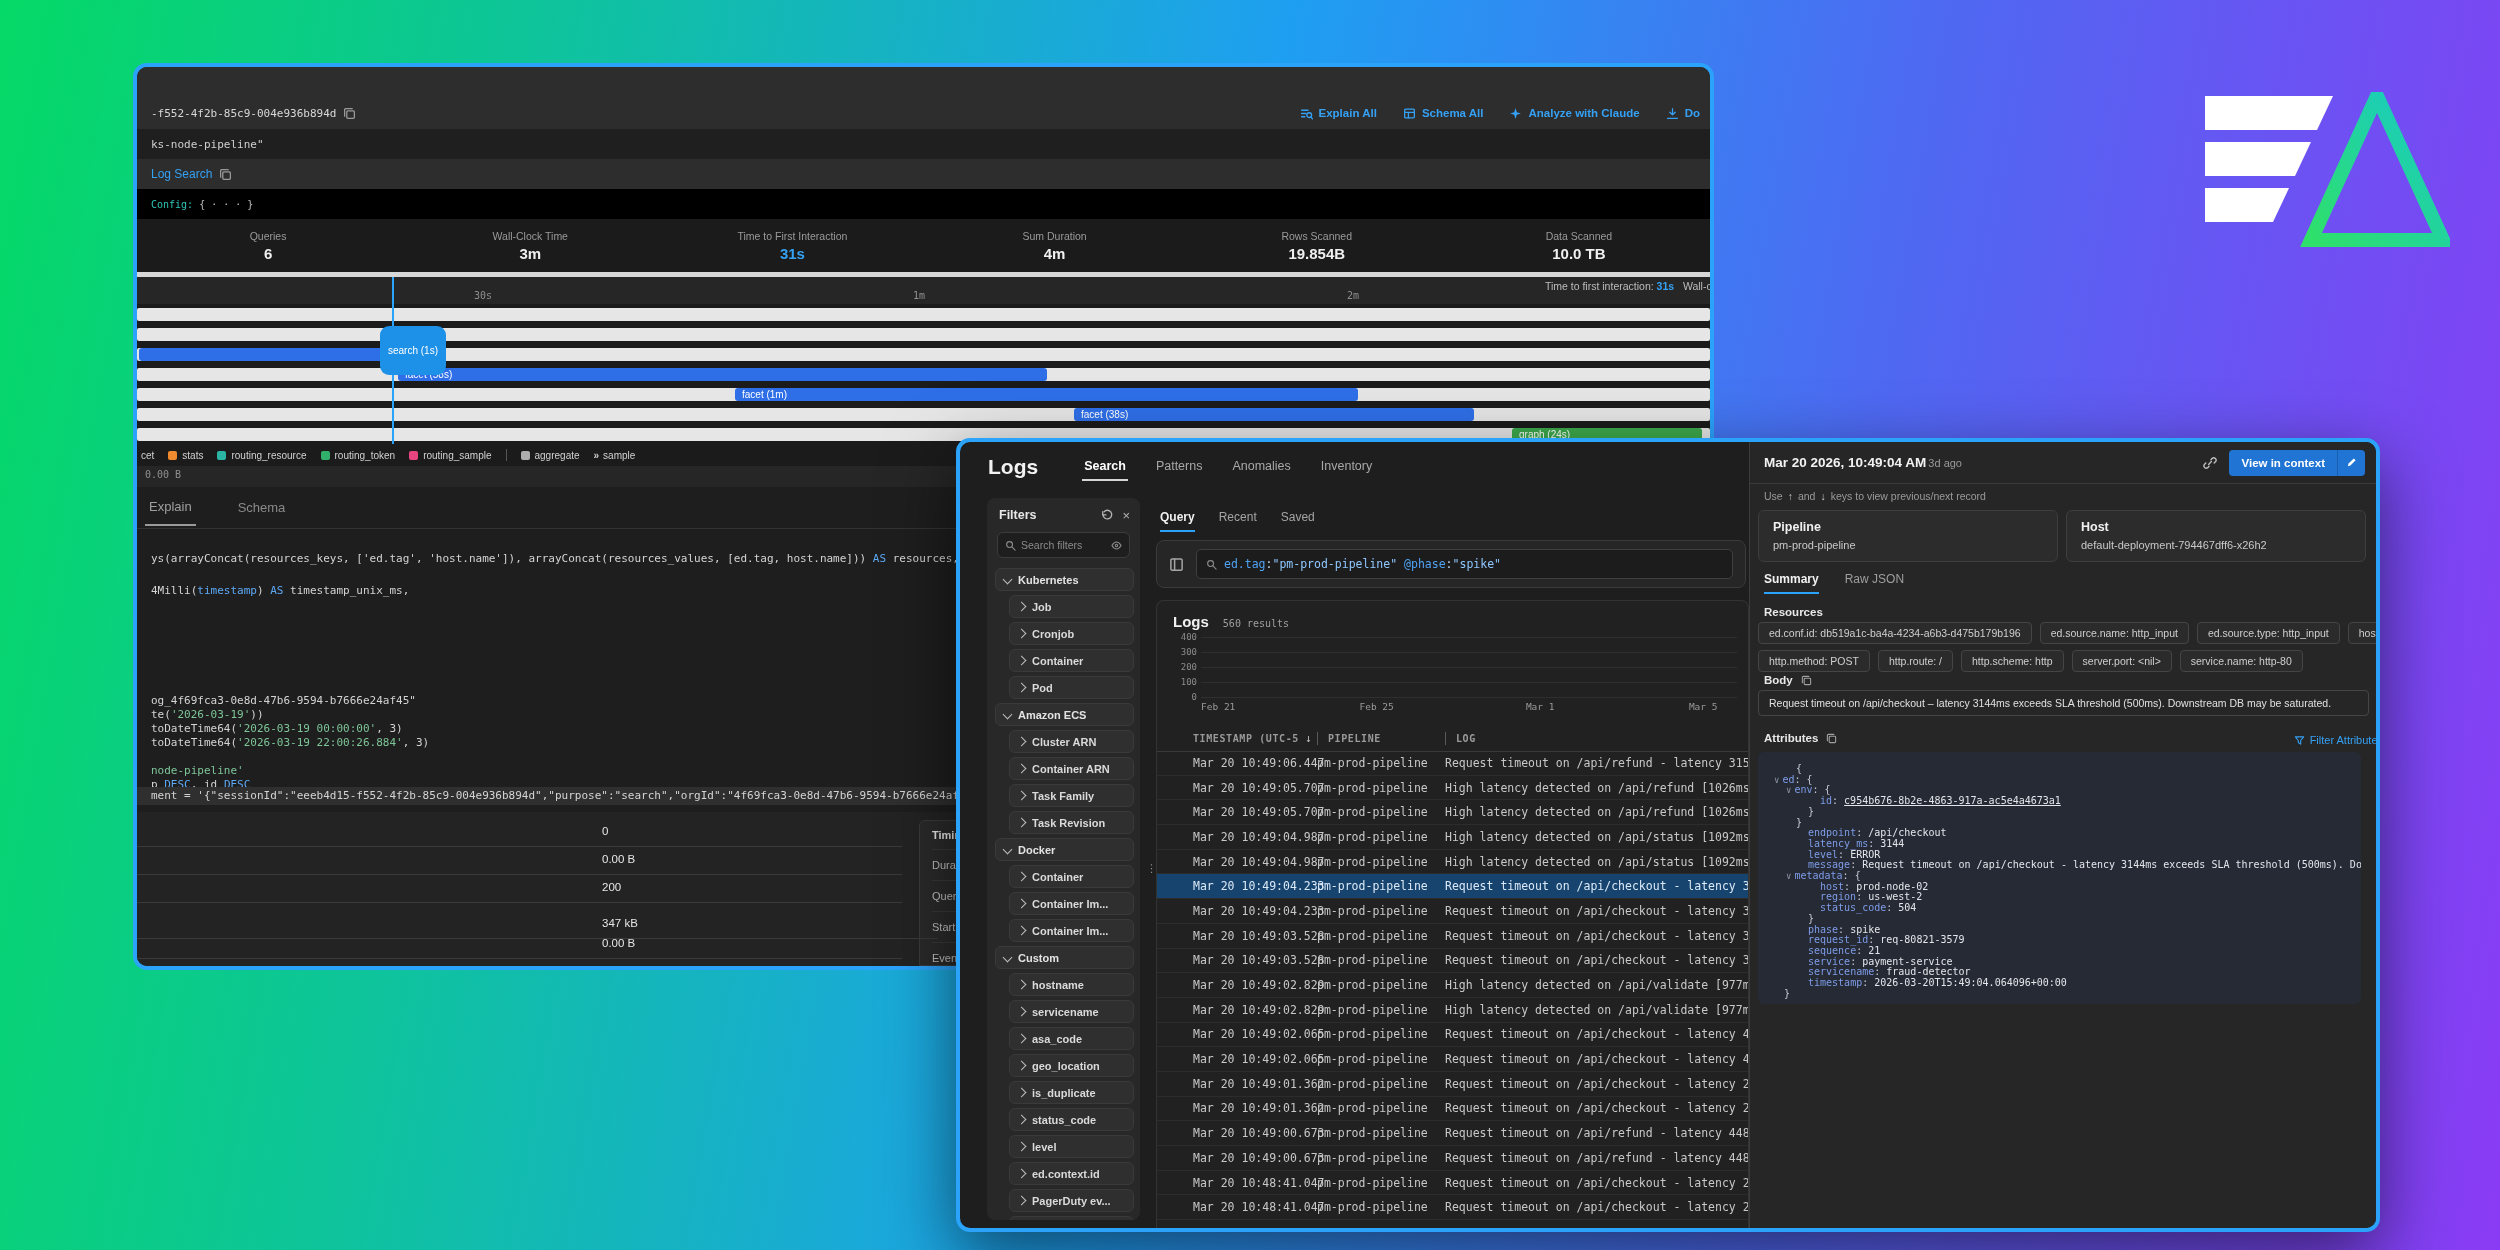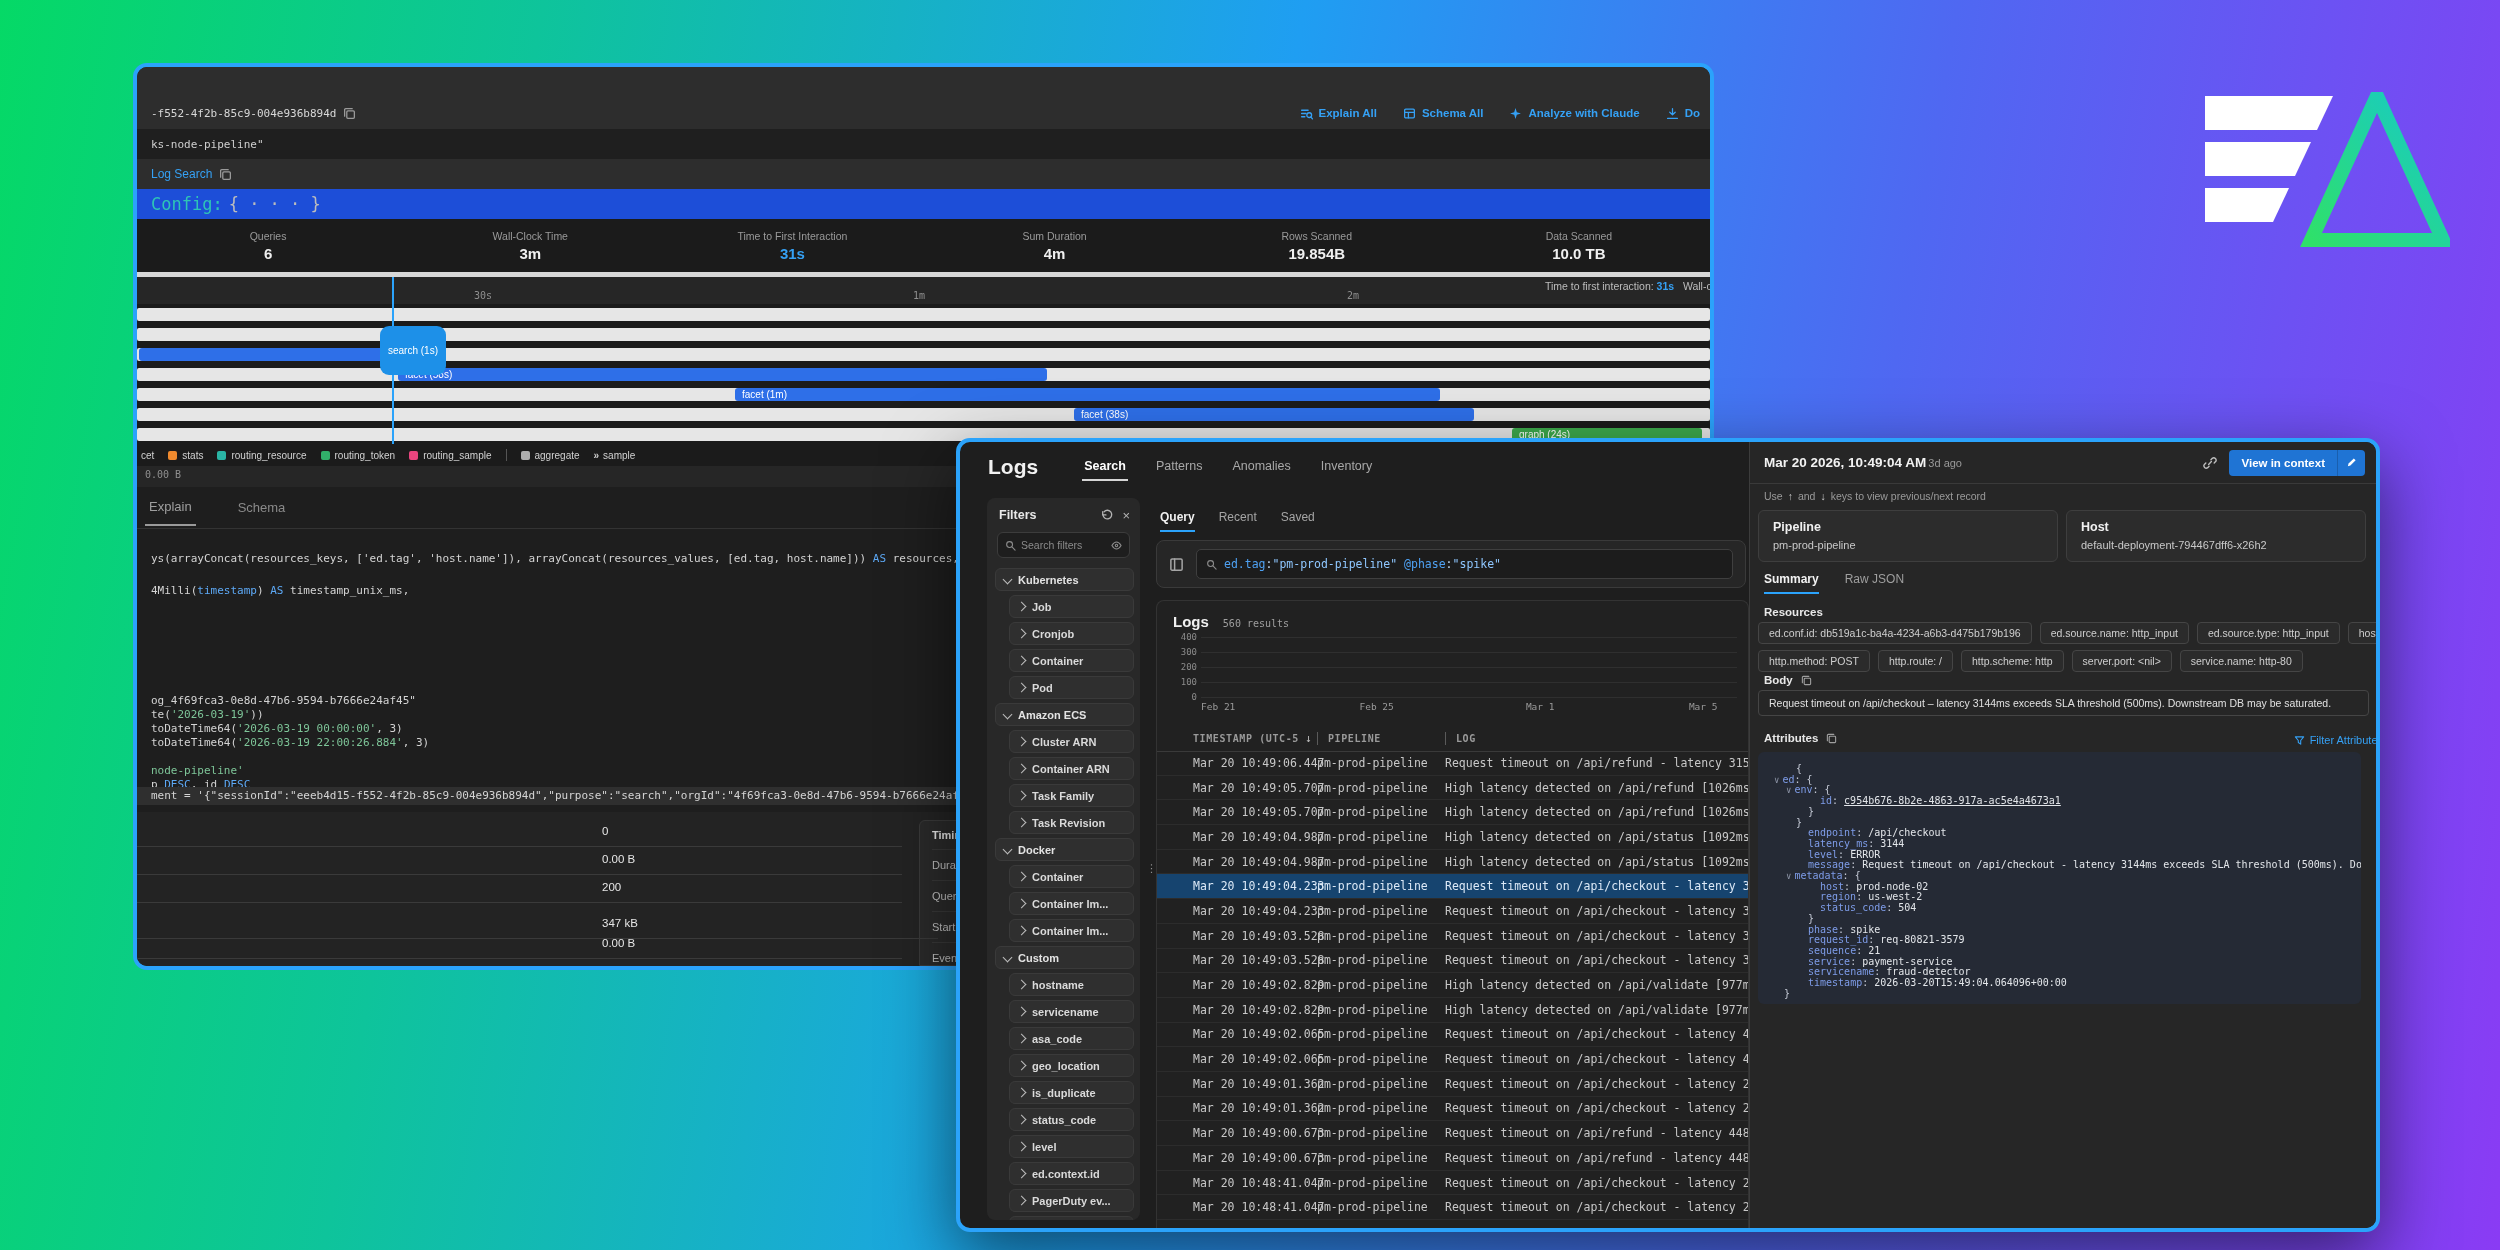--- a/index.html
+++ b/index.html
@@ -15,21 +15,21 @@
   #trace-win{left:133px;top:63px;width:1573px;height:899px;background:#262626;}
   .tw-top{position:absolute;left:0;top:0;right:0;height:30px;background:#2d2d2d;}
   .tw-row1{position:absolute;left:0;top:30px;right:0;height:32px;background:#2d2d2d;display:flex;align-items:center;padding:0 10px 0 14px;box-sizing:border-box;}
   .sid{font-size:11px;color:#d8d8d8;}
   .tw-row1 .icon,.tw-row3 .icon{width:13px;height:13px;color:#9a9a9a;margin-left:7px;}
   .tw-toolbar{margin-left:auto;display:flex;gap:26px;white-space:nowrap;}
   .tw-tbtn{display:flex;align-items:center;gap:6px;color:#35a1f5;font-size:11.5px;font-weight:bold;cursor:pointer;}
   .tw-tbtn .icon{width:13px;height:13px;color:#35a1f5;margin:0;}
   .tw-row2{position:absolute;left:0;top:62px;right:0;height:30px;background:#1f1f1f;display:flex;align-items:center;padding:0 14px;font-size:11px;color:#cfcfcf;}
   .tw-row3{position:absolute;left:0;top:92px;right:0;height:30px;background:#2d2d2d;display:flex;align-items:center;padding:0 14px;font-size:12px;color:#35a1f5;}
-  .tw-row4{position:absolute;left:0;top:122px;right:0;height:30px;background:#1d4ed8;display:flex;align-items:center;padding:0 14px;font-size:17px;}
+  .tw-row4{position:absolute;left:0;top:122px;right:0;height:30px;background:#000000;display:flex;align-items:center;padding:0 14px;font-size:10px;}
   .cfg-k{color:#2ec4b6;} .cfg-v{color:#bdbdbd;margin-left:6px;}
   .tw-metrics{position:absolute;left:0;top:152px;right:0;height:53px;background:#1b1b1b;display:grid;grid-template-columns:repeat(6,1fr);}
   .tw-metric{display:flex;flex-direction:column;align-items:center;justify-content:center;gap:3px;}
   .tw-metric .lbl{font-size:10.5px;color:#9a9a9a;}
   .tw-metric .val{font-size:15px;font-weight:bold;color:#f0f0f0;}
   .tw-metric .val.accent{color:#35a1f5;}
   .tw-strip{position:absolute;left:0;top:205px;right:0;height:5px;background:#d7d7d7;}
   .tw-thead{position:absolute;left:0;top:210px;right:0;height:27px;background:#262626;}
   .tw-info{position:absolute;right:-46px;top:3px;font-size:10.5px;color:#bdbdbd;white-space:nowrap;}
   .tw-info b{color:#35a1f5;font-weight:bold;}
@@ -279,21 +279,21 @@
         <div class="wf-row" style="top: 44px;">
           <div class="wf-gray"></div>
           <div class="wf-bar blue" style="left: 2px; width: 303px;"></div>
         </div>
         <div class="wf-row" style="top: 64px;">
           <div class="wf-gray"></div>
           <div class="wf-bar blue" style="left: 261px; width: 649px;">facet (58s)</div>
         </div>
         <div class="wf-row" style="top: 84px;">
           <div class="wf-gray"></div>
-          <div class="wf-bar blue" style="left: 598px; width: 705px;">facet (1m)</div>
+          <div class="wf-bar blue" style="left: 598px; width: 623px;">facet (1m)</div>
         </div>
         <div class="wf-row" style="top: 104px;">
           <div class="wf-gray"></div>
           <div class="wf-bar blue" style="left: 937px; width: 400px;">facet (38s)</div>
         </div>
         <div class="wf-row" style="top: 124px;">
           <div class="wf-gray"></div>
           <div class="wf-bar green" style="left: 1375px; width: 190px;">graph (24s)</div>
         </div>
         <div class="wf-cursor" style="left: 255px;"></div>

